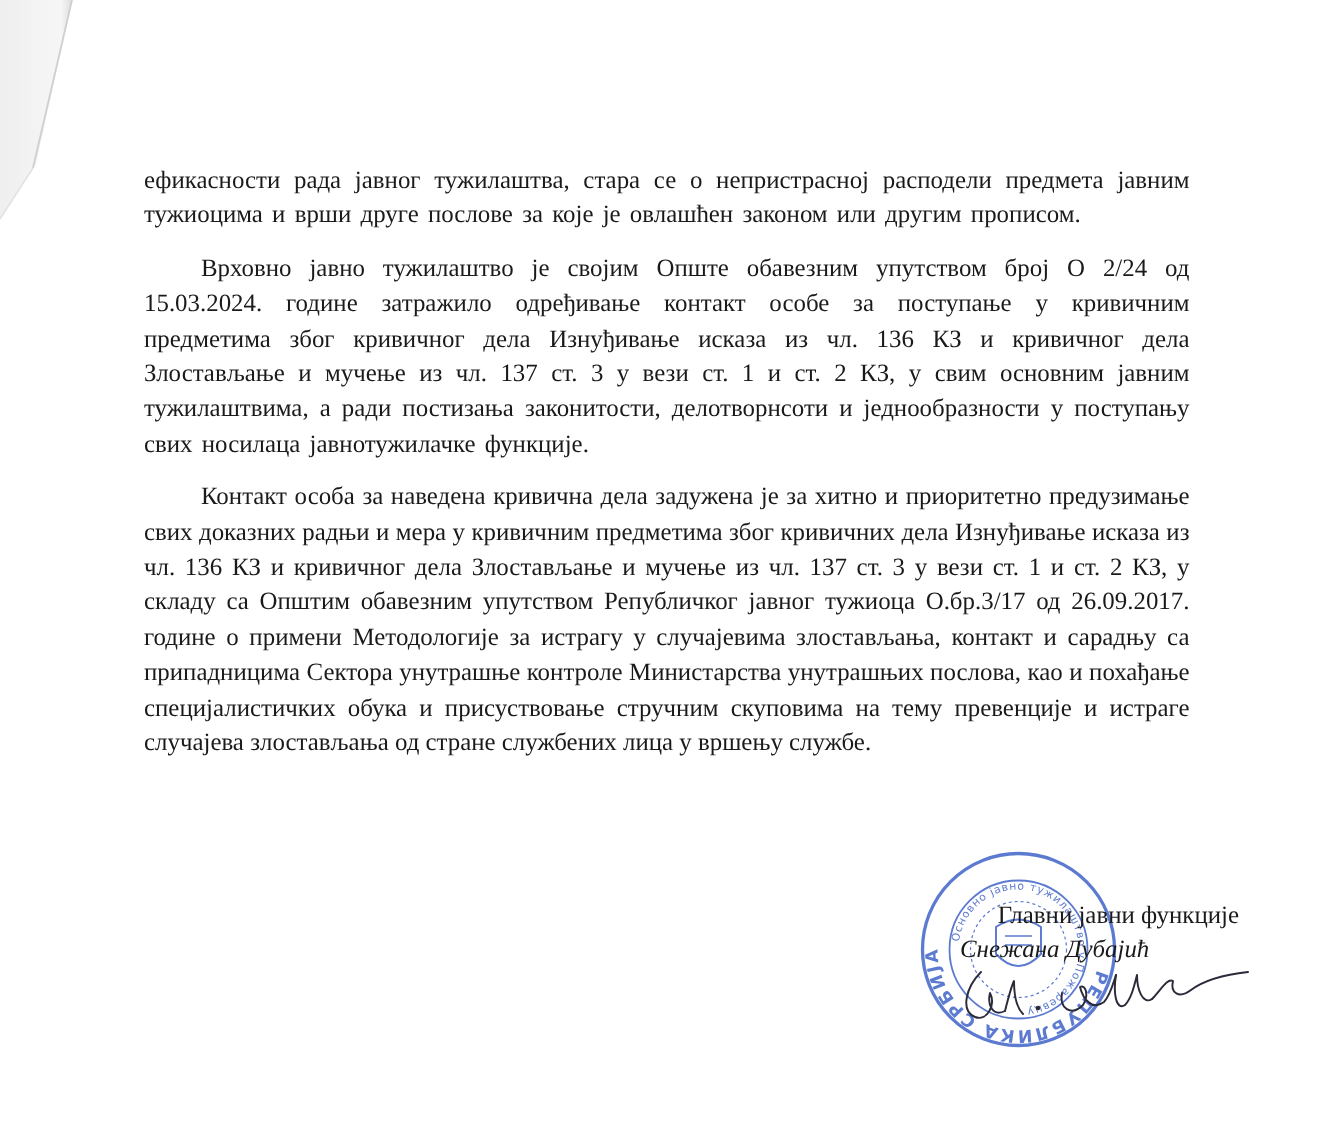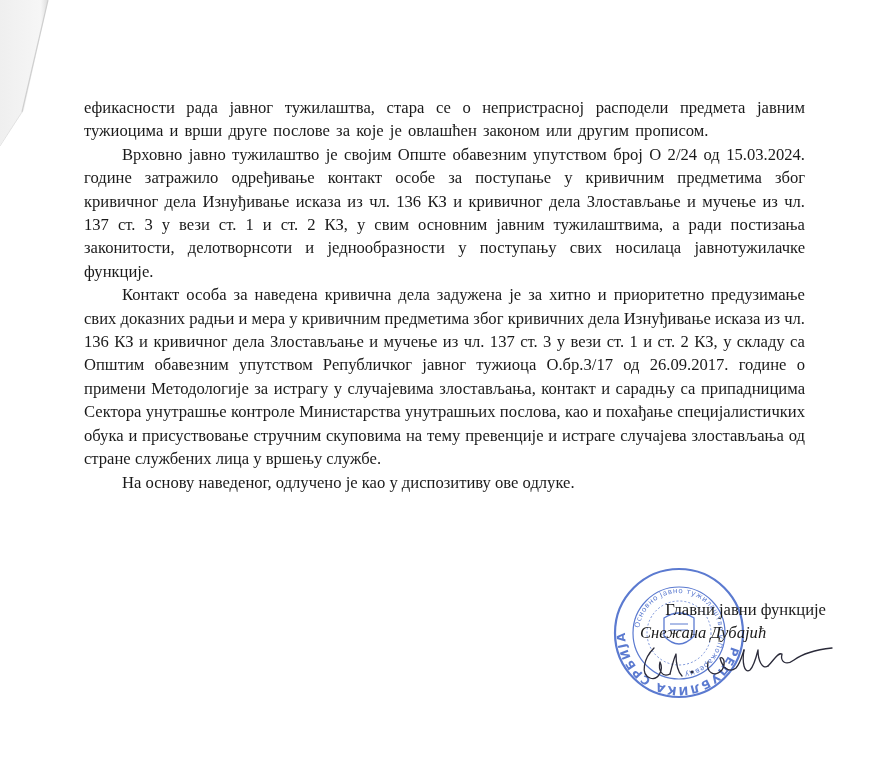--- a/index.html
+++ b/index.html
@@ -23,21 +23,21 @@
     }
     .page {
       position: absolute;
       left: 84px;
       top: 96px;
       width: 721px;
       font-size: 16.6px;
       line-height: 23.4px;
     }
     .para {
-      margin: 0;
+      margin: 12px;
       text-align: justify;
       text-align-last: left;
     }
     .para.indent { text-indent: 38px; }
     .para.j-wide { word-spacing: 2px; }
     .signature {
       position: absolute;
       left: 640px;
       top: 598px;
       width: 190px;
@@ -78,21 +78,20 @@
   </defs>
   <polygon points="0,0 48,0 24,110 0,145" fill="url(#edgeGrad)"></polygon>
   <line x1="48" y1="0" x2="22" y2="112" stroke="#cfcfcf" stroke-width="1.2"></line>
   <line x1="22" y1="112" x2="0" y2="146" stroke="#e2e2e2" stroke-width="1"></line>
 </svg>
 
 <div class="page">
   <p class="para j-wide">ефикасности рада јавног тужилаштва, стара се о непристрасној расподели предмета јавним тужиоцима и врши друге послове за које је овлашћен законом или другим прописом.</p>
   <p class="para indent j-wide">Врховно јавно тужилаштво је својим Опште обавезним упутством број О 2/24 од 15.03.2024. године затражило одређивање контакт особе за поступање у кривичним предметима због кривичног дела Изнуђивање исказа из чл. 136 КЗ и кривичног дела Злостављање и мучење из чл. 137 ст. 3 у вези ст. 1 и ст. 2 КЗ, у свим основним јавним тужилаштвима, а ради постизања законитости, делотворнсоти и једнообразности у поступању свих носилаца јавнотужилачке функције.</p>
   <p class="para indent">Контакт особа за наведена кривична дела задужена је за хитно и приоритетно предузимање свих доказних радњи и мера у кривичним предметима због кривичних дела Изнуђивање исказа из чл. 136 КЗ и кривичног дела Злостављање и мучење из чл. 137 ст. 3 у вези ст. 1 и ст. 2 КЗ, у складу са Општим обавезним упутством Републичког јавног тужиоца О.бр.3/17 од 26.09.2017. године о примени Методологије за истрагу у случајевима злостављања, контакт и сарадњу са припадницима Сектора унутрашње контроле Министарства унутрашњих послова, као и похађање специјалистичких обука и присуствовање стручним скуповима на тему превенције и истраге случајева злостављања од стране службених лица у вршењу службе.</p>
-  <p class="para indent">На основу наведеног, одлучено је као у диспозитиву ове одлуке.</p>
 </div>
 
 <svg class="stamp" viewBox="0 0 134 134" xmlns="http://www.w3.org/2000/svg">
   <defs>
     <path id="outerArc" d="M67,67 m-54,0 a54,54 0 1,1 108,0 a54,54 0 1,1 -108,0"></path>
     <path id="innerArc" d="M67,67 m-40,0 a40,40 0 1,1 80,0 a40,40 0 1,1 -80,0"></path>
   </defs>
   <g fill="none" stroke="#3f63c8">
     <circle cx="67" cy="67" r="64" stroke-width="2.2"></circle>
     <circle cx="67" cy="67" r="46" stroke-width="1.2"></circle>

